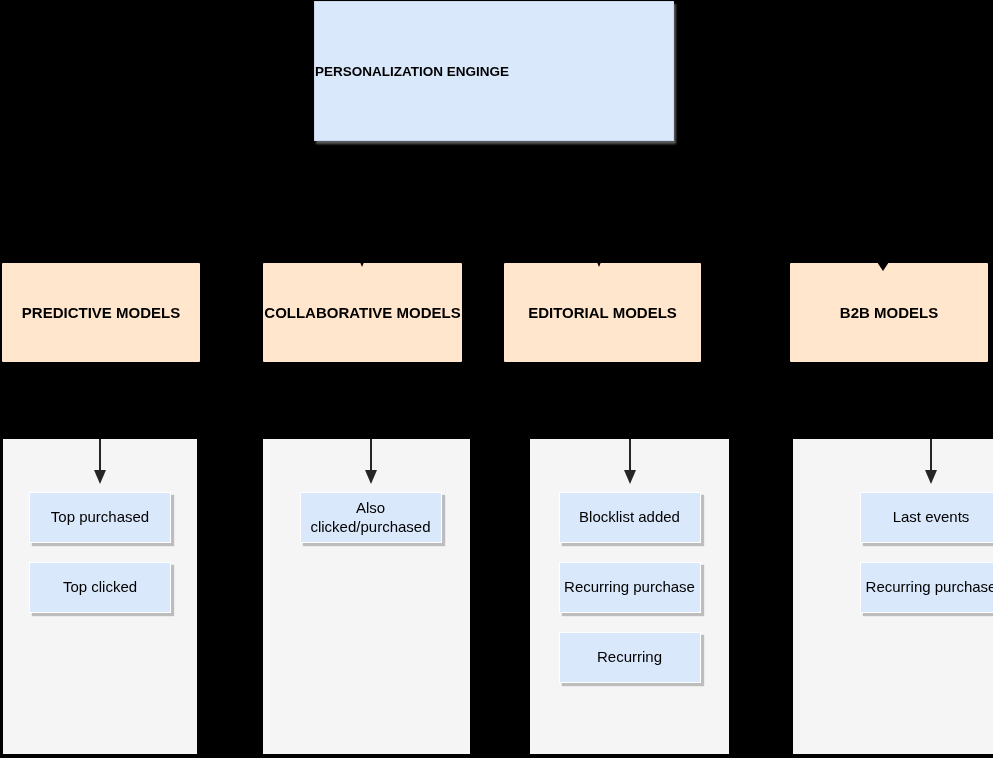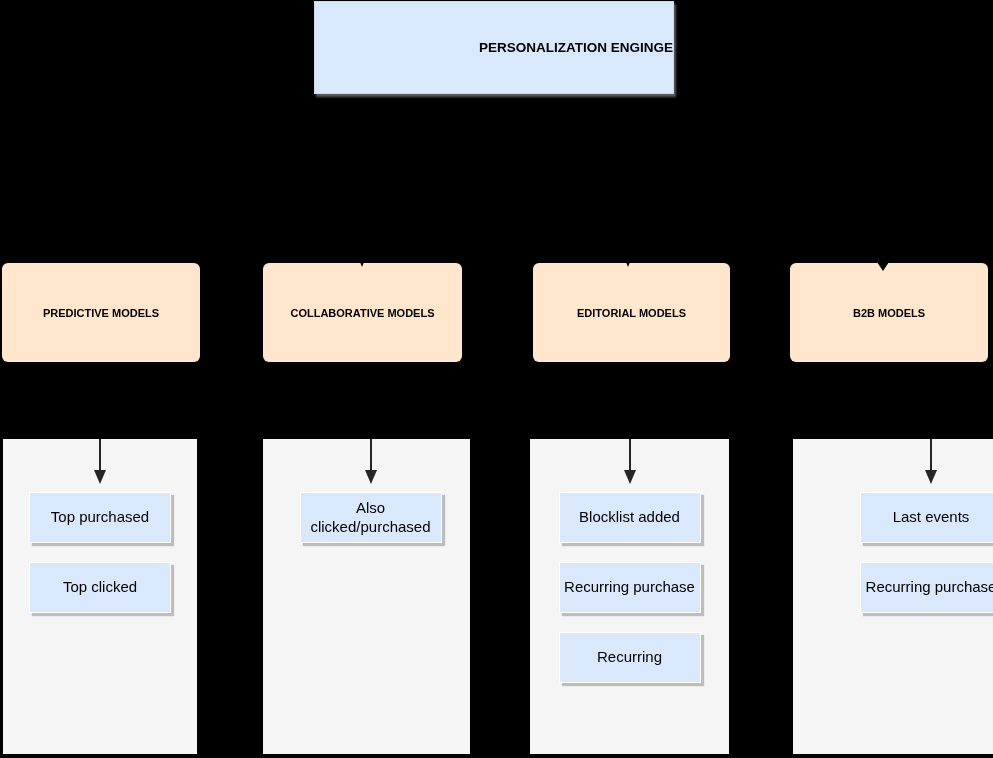--- a/index.html
+++ b/index.html
@@ -10,44 +10,44 @@
     background: #000000;
     overflow: hidden;
     font-family: "Liberation Sans", sans-serif;
     color: #000000;
   }
 
   
   .engine-box {
     position: absolute;
     left: 314px; top: 1px;
-    width: 360px; height: 93px;
+    width: 360px; height: 140px;
     box-sizing: border-box;
     background: #dae8fc;
     border: 1px solid #c9d7ef;
     box-shadow: 2px 3px 2px rgba(150,150,150,0.6);
-    display: flex; align-items: center; justify-content: flex-end;
+    display: flex; align-items: center; justify-content: flex-start;
     text-align: center;
     font-weight: bold; font-size: 13.5px;
   }
 
   
   .category {
     position: absolute;
     top: 263px; height: 99px;
     box-sizing: border-box;
     background: #ffe6cc;
-    border-radius: 6px;
+    border-radius: 1px;
     display: flex; align-items: center; justify-content: center;
     text-align: right;
-    font-weight: bold; font-size: 11px;
+    font-weight: bold; font-size: 15px;
   }
   #cat-0 { left: 2px;   width: 198px; }
   #cat-1 { left: 263px; width: 199px; }
-  #cat-2 { left: 533px; width: 197px; }
+  #cat-2 { left: 504px; width: 197px; }
   #cat-3 { left: 790px; width: 198px; }
 
   
   .notch {
     position: absolute; top: -1px;
     width: 0; height: 0;
     border-left: 2px solid transparent;
     border-right: 2px solid transparent;
     border-top: 5px solid #000000;
   }

